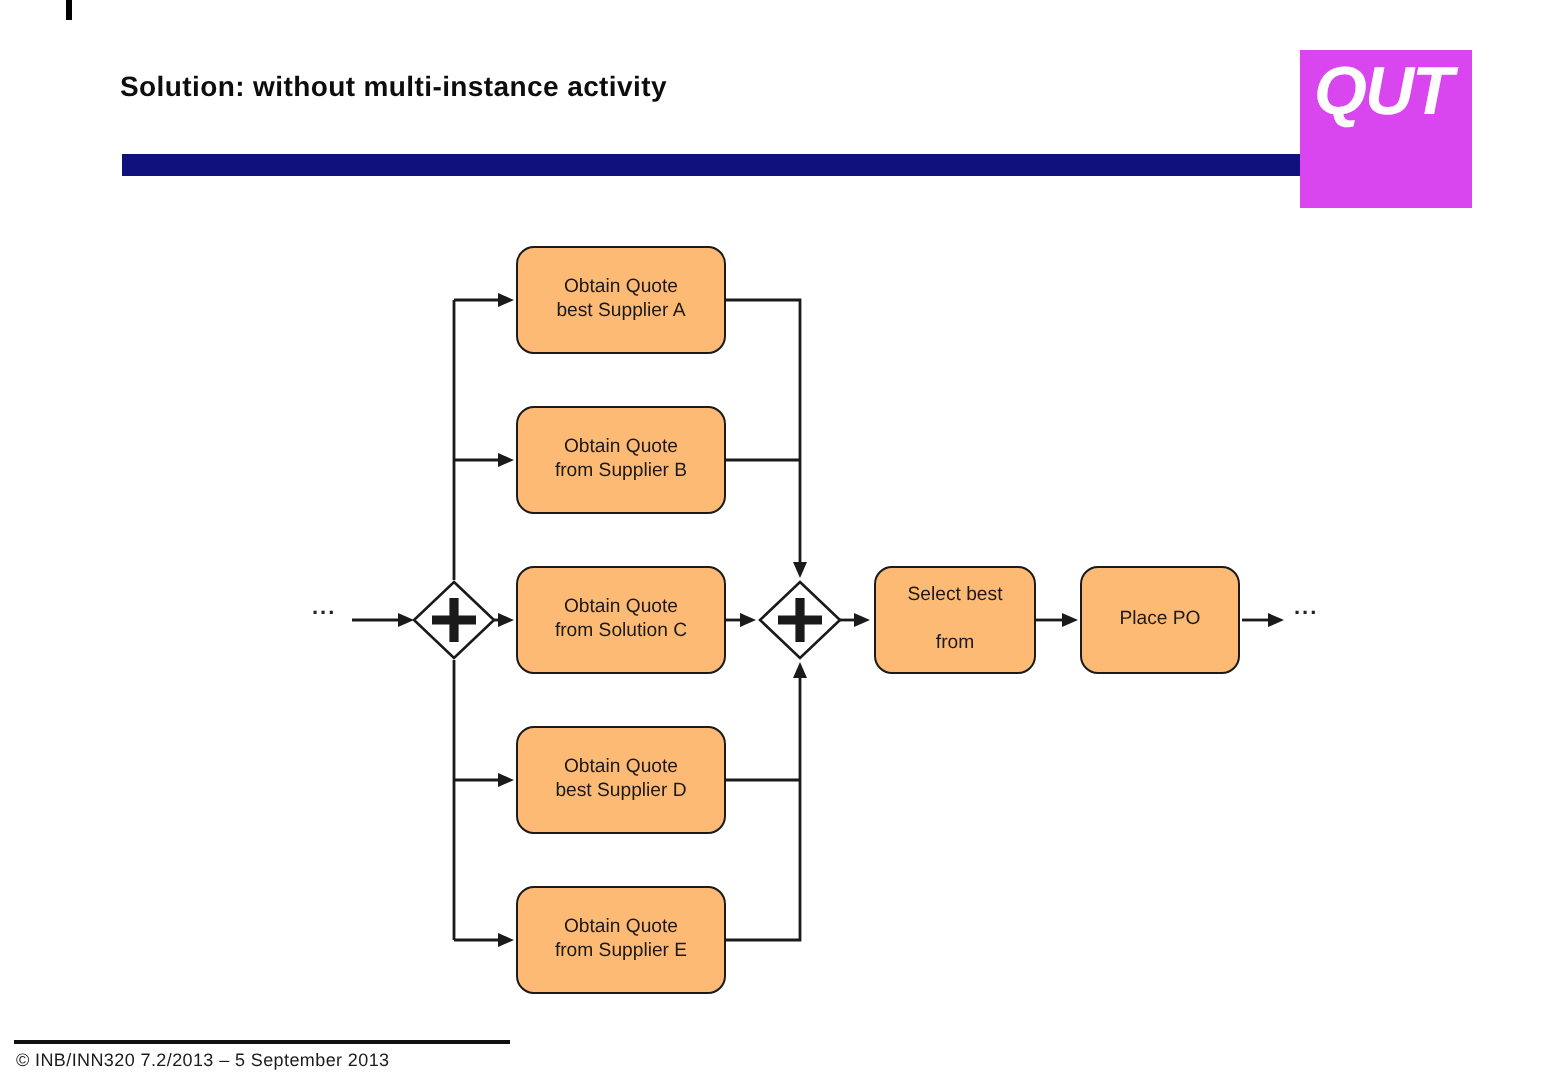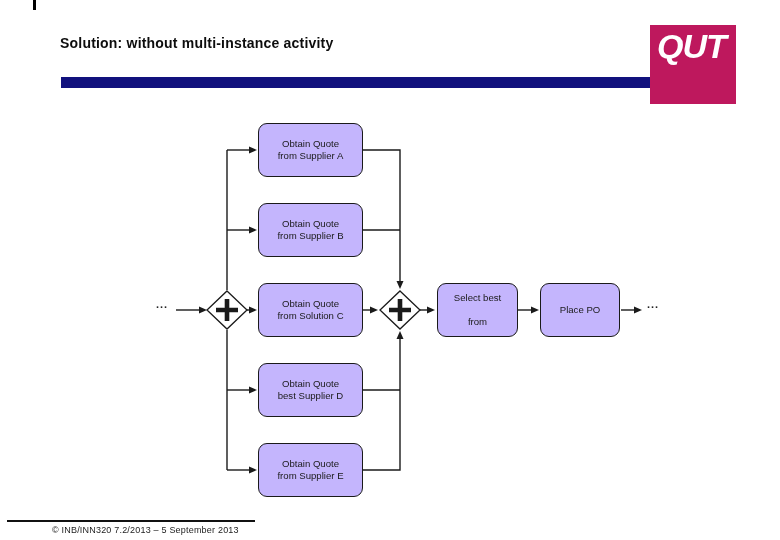--- a/index.html
+++ b/index.html
@@ -20,47 +20,47 @@
     display:block;
   }
   .logo-text{
     position:absolute;left:7px;top:2px;
     font-size:34px;font-weight:bold;font-style:italic;color:#ffffff;
     letter-spacing:-1px;
   }
   
   .task{
     position:absolute;box-sizing:border-box;
-    border:1.3px solid #1a1a1a;border-radius:9px;background:#c4b5fd;
+    border:1.3px solid #1a1a1a;border-radius:9px;background:#fdba74;
     display:flex;flex-direction:column;align-items:center;justify-content:center;
     font-size:9.6px;line-height:1.3;color:#1a1a1a;text-align:center;
   }
   .task span{white-space:nowrap;}
   .ellipsis{
     position:absolute;font-size:11px;font-weight:bold;color:#222;
     letter-spacing:1px;
   }
   .diagram-svg{position:absolute;left:0;top:0;}
   
   .footer-line{position:absolute;left:7px;top:520px;width:248px;height:2px;background:#111;}
   .footer-text{
     position:absolute;left:8px;top:525px;font-size:9px;color:#1c1c1c;
-    letter-spacing:0.2px;white-space:nowrap;margin-left:44px;
+    letter-spacing:0.2px;white-space:nowrap;
   }
 </style>
 </head>
 <body>
 
 <div id="slide">
 
   <div class="corner-tick"></div>
 
   <div class="title">Solution: without multi-instance activity</div>
   <div class="title-bar" style="background: rgb(17, 17, 125);"></div>
-  <div class="logo-box" style="background: #be185d;">
+  <div class="logo-box" style="background: #d946ef;">
     <span class="logo-text">QUT</span>
   </div>
 
   <svg class="diagram-svg" width="780" height="540" viewBox="0 0 780 540">
     <g stroke="#1a1a1a" stroke-width="1.4" fill="none">
 
       <path d="M176,310 H199"></path>
 
       <path d="M227,150 V290"></path>
       <path d="M227,330 V470"></path>
@@ -104,21 +104,21 @@
       <polygon points="400,291 420,310 400,329 380,310" fill="#ffffff" stroke="#1a1a1a" stroke-width="1.3"></polygon>
       <path d="M400,299 V321 M389,310 H411" stroke="#1a1a1a" stroke-width="4.6" fill="none"></path>
     </g>
   </svg>
 
   <div class="ellipsis" style="left:156px;top:298px;">...</div>
   <div class="ellipsis" style="left:647px;top:298px;">...</div>
 
   <div class="task" style="left:258px;top:123px;width:105px;height:54px;">
     <span>Obtain Quote</span>
-    <span>from Supplier A</span>
+    <span>best Supplier A</span>
   </div>
   <div class="task" style="left:258px;top:203px;width:105px;height:54px;">
     <span>Obtain Quote</span>
     <span>from Supplier B</span>
   </div>
   <div class="task" style="left:258px;top:283px;width:105px;height:54px;">
     <span>Obtain Quote</span>
     <span>from Solution C</span>
   </div>
   <div class="task" style="left:258px;top:363px;width:105px;height:54px;">

